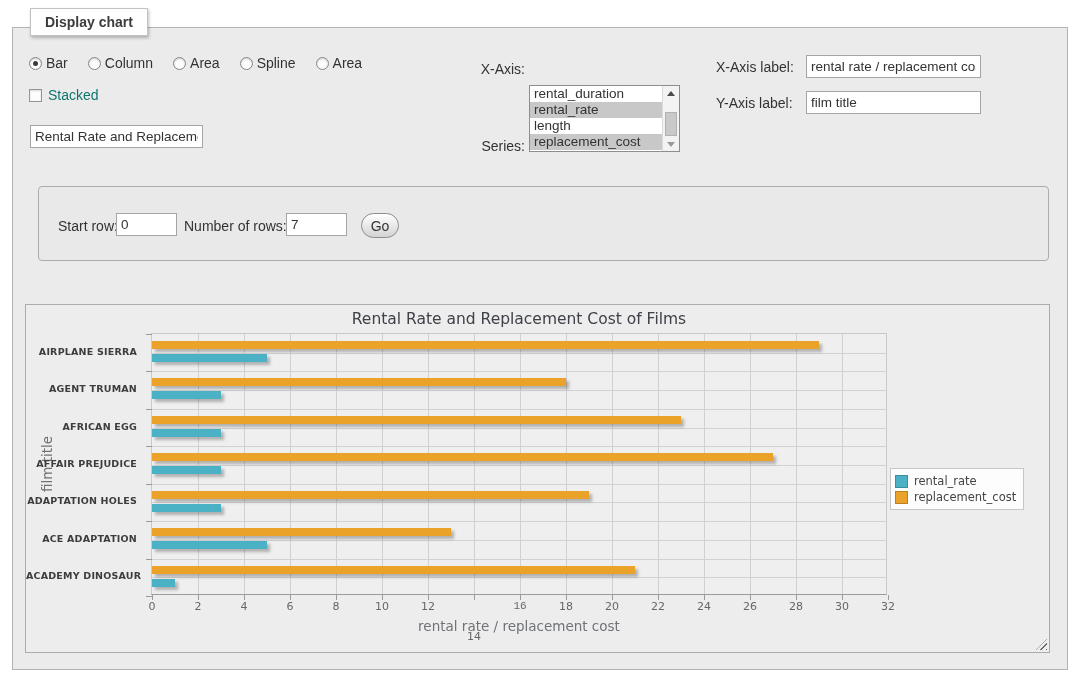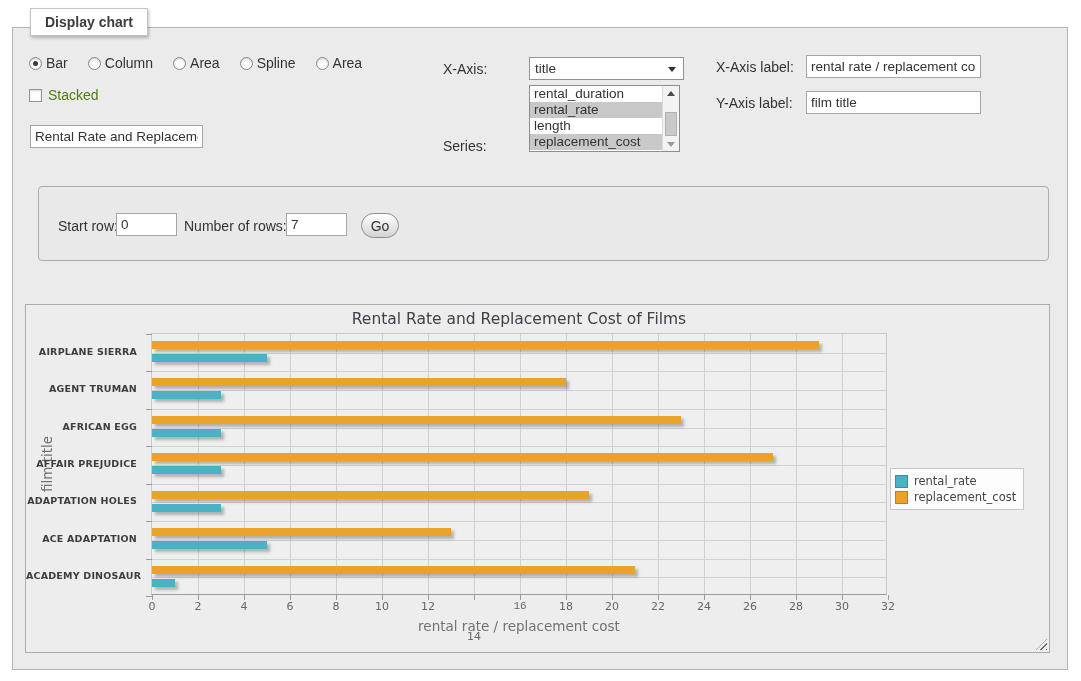--- a/index.html
+++ b/index.html
@@ -8,33 +8,33 @@
 
   
   .panel { position:absolute; left:12px; top:27px; width:1056px; height:643px;
            background:#ebebeb; border:1px solid #b3b3b3; }
   .panel-legend { position:absolute; left:17px; top:-20px; background:#ffffff;
            border:1px solid #c2c2c2; box-shadow:1px 2px 3px rgba(0,0,0,0.25);
            padding:5px 14px; font-size:14px; font-weight:bold; color:#3c3c3c; }
 
   
   .lbl { position:absolute; font-size:14px; color:#333; white-space:nowrap; }
-  .rlbl { text-align:left; }
+  .rlbl { text-align:right; }
 
   .radio-row { position:absolute; left:16px; top:27px; display:flex; align-items:center; gap:20px; }
   .radio-opt { display:flex; align-items:center; gap:4px; }
   .radio-opt label { font-size:14px; color:#333; }
   .radio { width:13px; height:13px; border:1px solid #868686; border-radius:50%;
            background:#fdfdfd; position:relative; box-shadow:inset 0 1px 2px rgba(0,0,0,0.2); }
   .radio.checked::after { content:""; position:absolute; inset:3px; border-radius:50%; background:#3a3a3a; }
 
   .check-row { position:absolute; left:16px; top:59px; display:flex; align-items:center; gap:6px; }
   .checkbox { width:13px; height:13px; border:1px solid #949494; background:#fdfdfd;
               box-shadow:inset 0 1px 2px rgba(0,0,0,0.15); }
-  .check-row label { font-size:14px; color:#4d7c0f; }
+  .check-row label { font-size:14px; color:#0f766e; }
 
   input.txt { position:absolute; border:1px solid #a5a5a5; background:#fff; color:#333;
               font-family:"Liberation Sans", sans-serif; font-size:13.5px; padding:2px 4px; height:23px; }
 
   .select { position:absolute; left:516px; top:29px; width:155px; height:23px; background:#fff;
             border:1px solid #929292; font-size:13.5px; color:#333; display:flex; align-items:center;
             padding-left:5px; cursor:default; }
   .select .arrow { position:absolute; right:7px; top:9px; width:0; height:0;
             border-left:4px solid transparent; border-right:4px solid transparent;
             border-top:5px solid #333; }
@@ -124,24 +124,20 @@
   </div>
 
   <div class="check-row">
     <span class="checkbox"></span>
     <label>Stacked</label>
   </div>
 
   <input class="txt" style="left: 17px; top: 97px; width: 173px;" value="Rental Rate and Replacement Cost of Films">
 
   <div class="lbl rlbl" style="left:430px; top:33px; width:82px;">X-Axis:</div>
-  <div class="select">
-    <span>title</span>
-    <span class="arrow"></span>
-  </div>
 
   <div class="lbl rlbl" style="left:430px; top:110px; width:82px;">Series:</div>
   <div class="listbox">
     <div class="item">rental_duration</div>
     <div class="item selected">rental_rate</div>
     <div class="item">length</div>
     <div class="item selected">replacement_cost</div>
     <div class="scrollbar">
       <div class="sb-btn" style="top:1px;">
           <span class="tri-up"></span>

